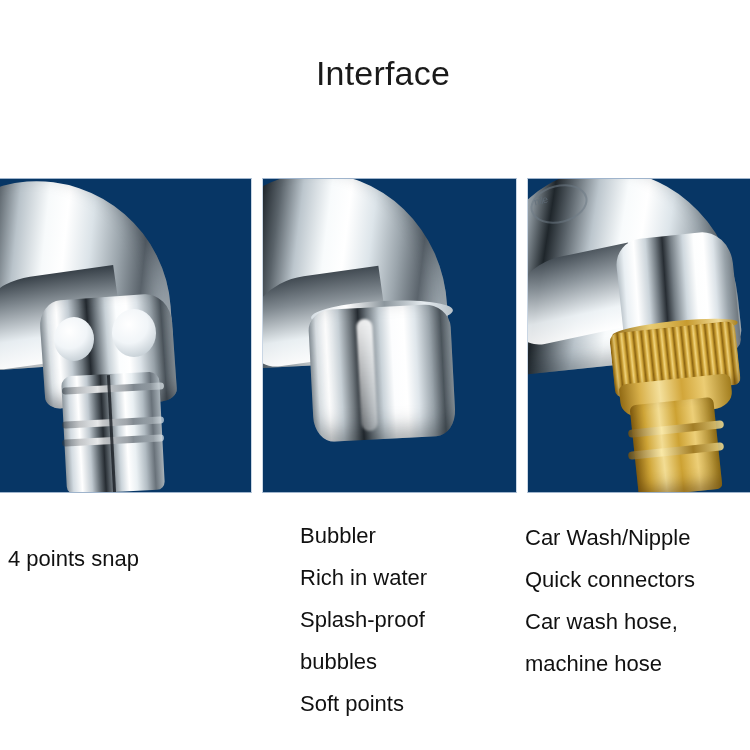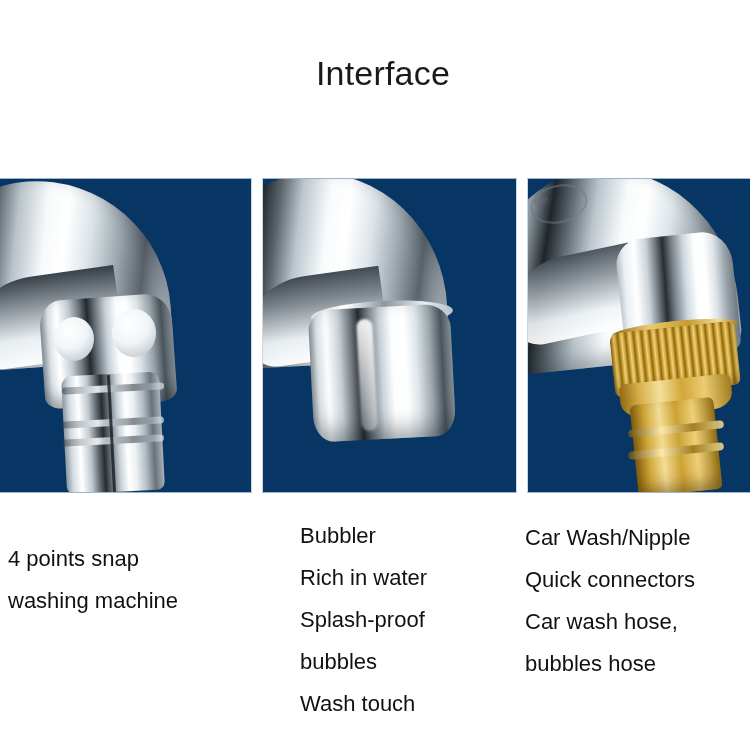--- a/index.html
+++ b/index.html
@@ -417,31 +417,30 @@
     <div class="f3-gold-ring" id="f3-gr-a"></div>
     <div class="f3-gold-ring" id="f3-gr-b"></div>
   </div>
 
 </div>
 
 <div id="captions">
 
   <div class="caption-col" id="caption-col-1">
     <div class="caption-line">4 points snap</div>
-    <div class="caption-line">washing machine</div>
   </div>
 
   <div class="caption-col" id="caption-col-2">
     <div class="caption-line">Bubbler</div>
     <div class="caption-line">Rich in water</div>
     <div class="caption-line">Splash-proof</div>
     <div class="caption-line">bubbles</div>
-    <div class="caption-line">Wash touch</div>
+    <div class="caption-line">Soft points</div>
   </div>
 
   <div class="caption-col" id="caption-col-3">
     <div class="caption-line">Car Wash/Nipple</div>
     <div class="caption-line">Quick connectors</div>
     <div class="caption-line">Car wash hose,</div>
-    <div class="caption-line">bubbles hose</div>
+    <div class="caption-line">machine hose</div>
   </div>
 
 </div>
 
 </body></html>

